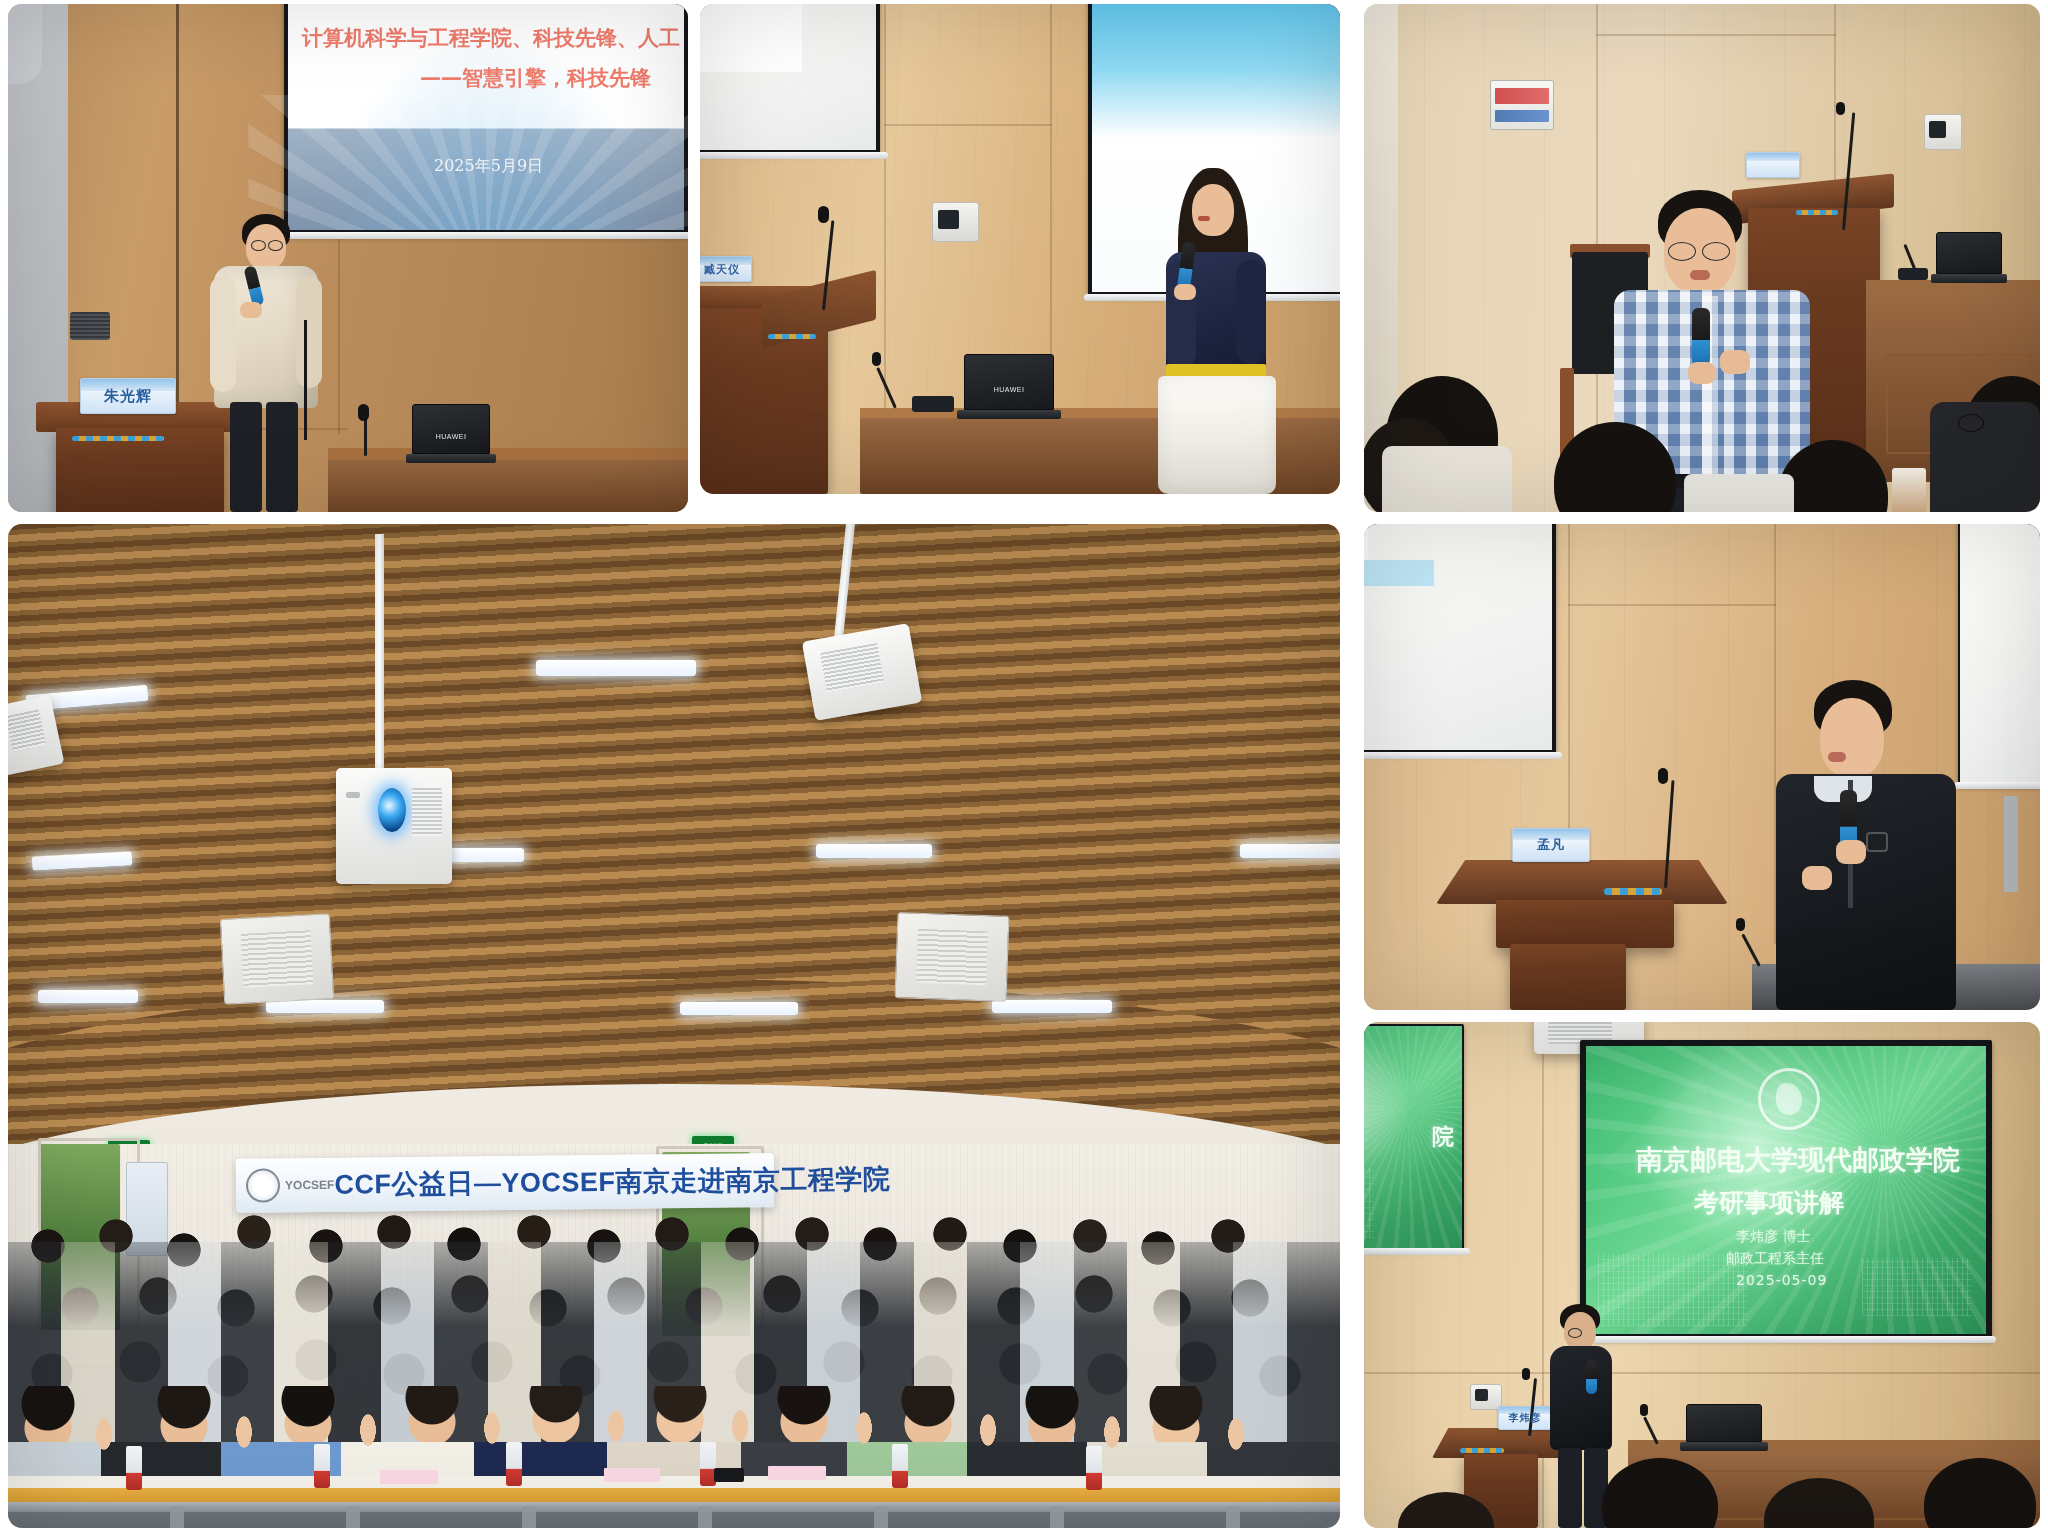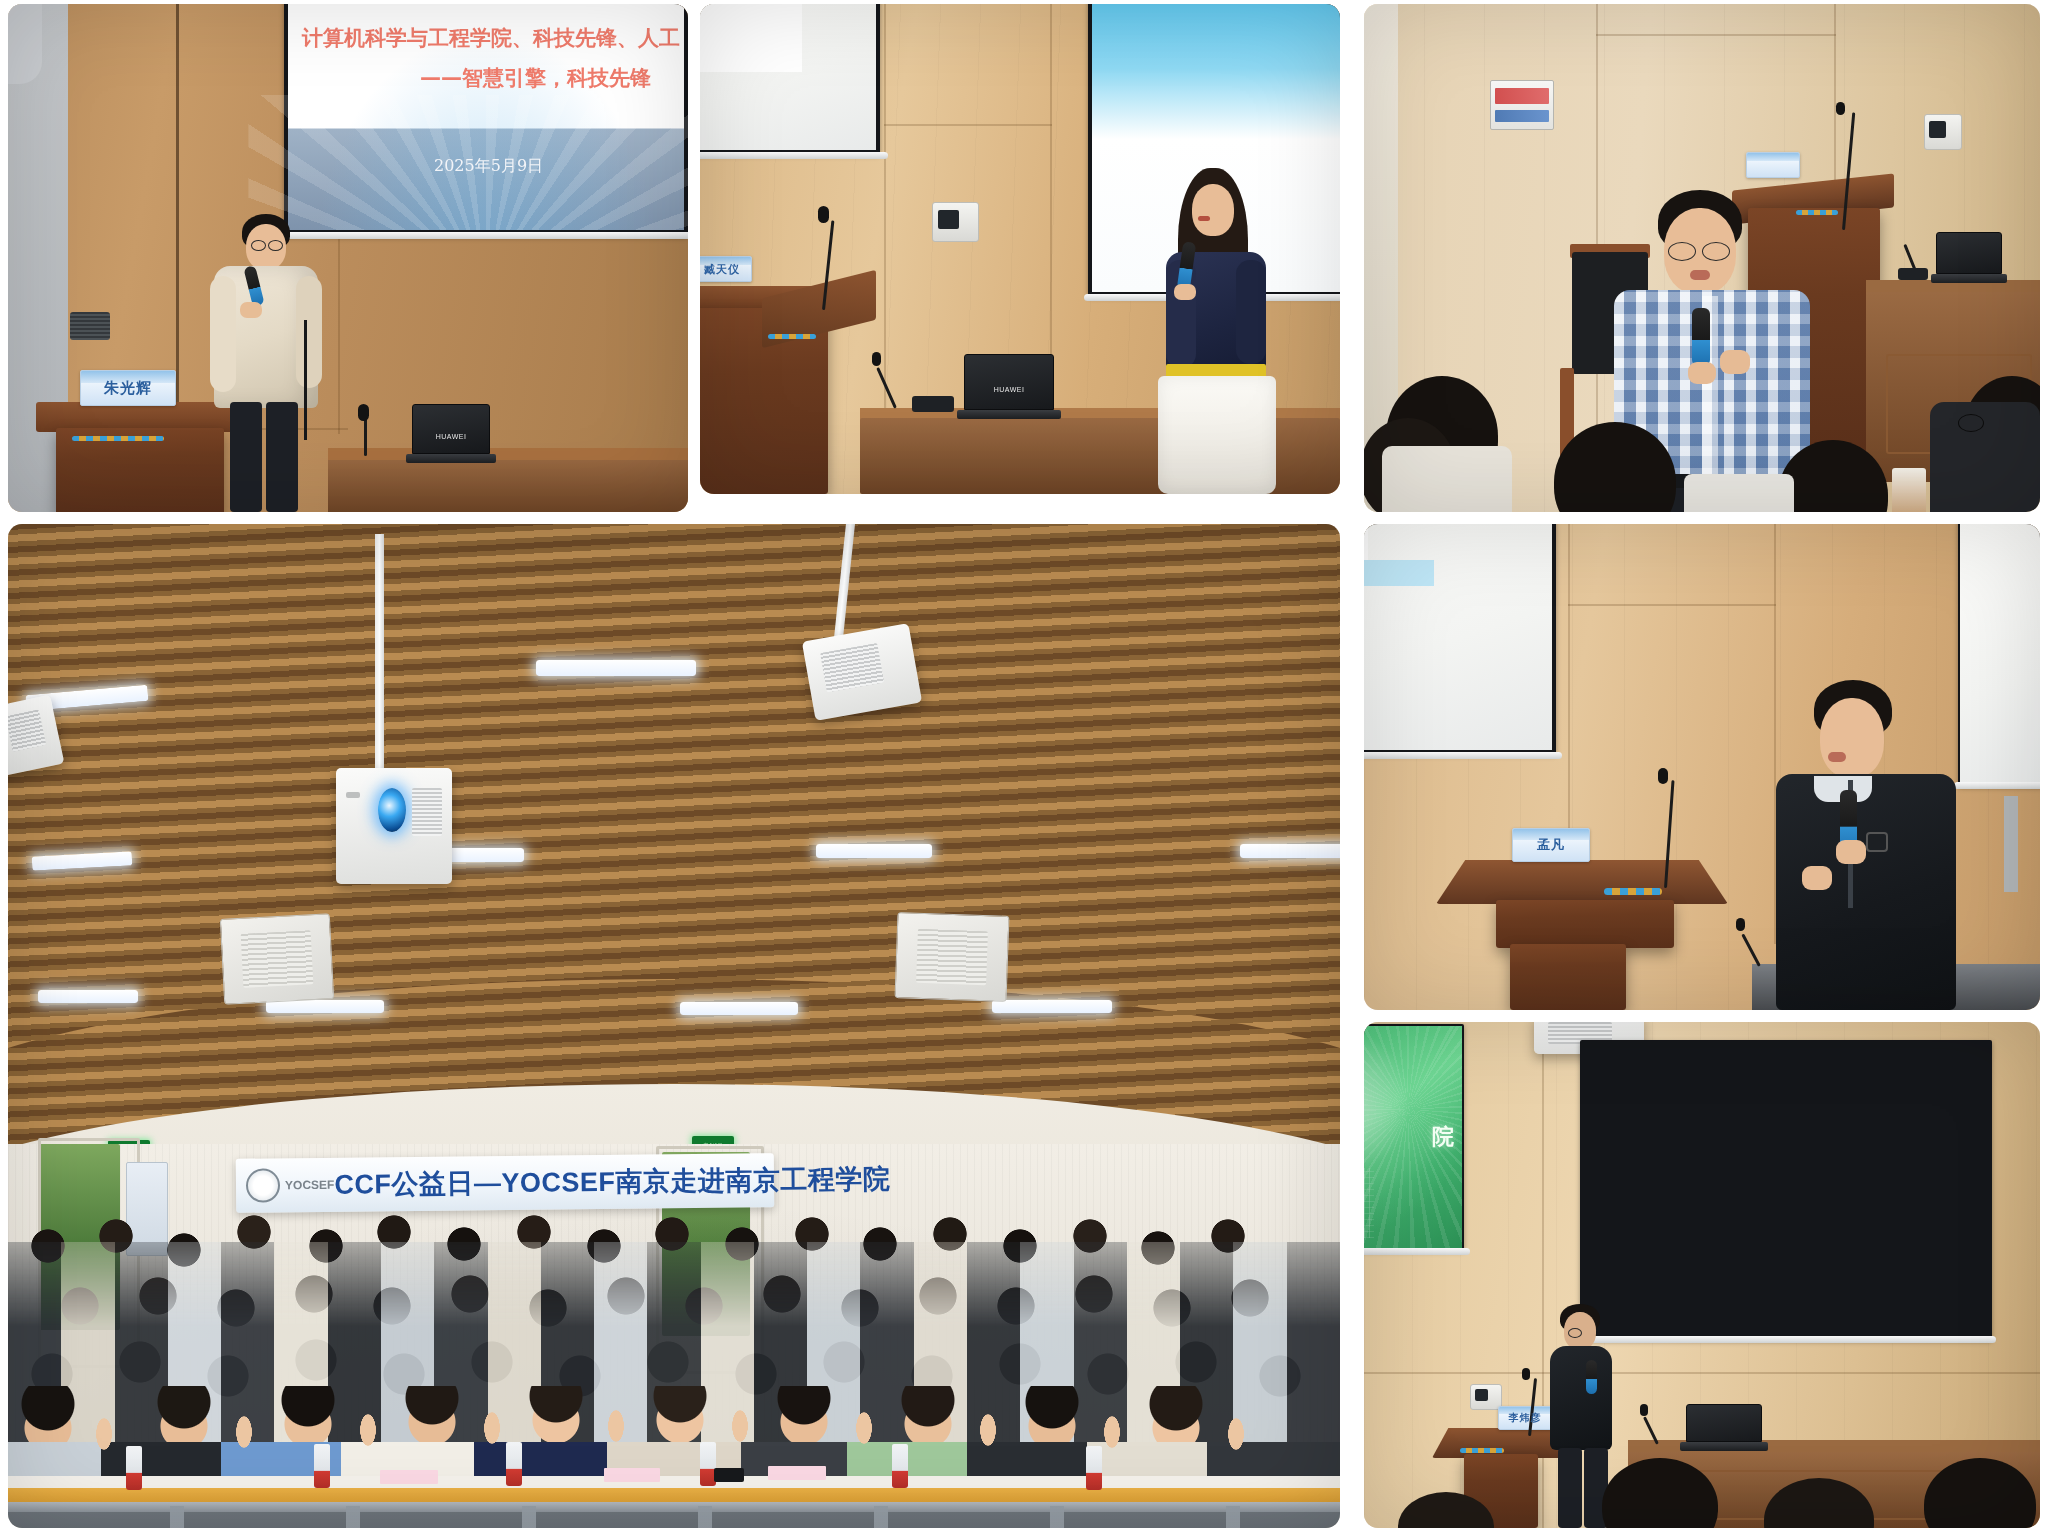--- a/index.html
+++ b/index.html
@@ -171,21 +171,21 @@
       </div>
       <div class="screen-roller" style="left:274px;top:228px;width:412px;"></div>
 
       <div class="speaker-grill" style="left:62px;top:308px;width:40px;height:28px;
                   background:repeating-linear-gradient(180deg,#34383c 0 2px,#4c5256 2px 4px);border-radius:3px;"></div>
 
       <div class="podium-top" style="left:28px;top:398px;width:206px;height:30px;"></div>
       <div class="podium" style="left:48px;top:424px;width:168px;height:86px;"></div>
       <div style="position:absolute;left:64px;top:432px;width:92px;height:5px;
                   background:repeating-linear-gradient(90deg,#3aa0d8 0 7px,#d8a43a 7px 14px);border-radius:3px;"></div>
-      <div class="nameplate" style="left:72px;top:366px;width:94px;height:34px;font-size:15px;text-align:center;">
+      <div class="nameplate" style="left:72px;top:374px;width:94px;height:34px;font-size:15px;text-align:center;">
         <div class="bar"></div>
           <span>朱光辉</span>
       </div>
 
       <div class="desk" style="left:320px;top:452px;width:360px;height:58px;"></div>
       <div style="position:absolute;left:320px;top:444px;width:360px;height:12px;background:#a8703f;"></div>
       <div class="laptop" style="left:404px;top:400px;width:78px;height:50px;">
         <div class="lid"></div>
           <div class="logo">HUAWEI</div>
           <div class="base"></div>
@@ -651,20 +651,33 @@
 
       <div class="screen-frame" style="left:-118px;top:2px;width:218px;height:226px;"></div>
       <div class="green-slide" style="left:-116px;top:4px;width:214px;height:222px;">
         <div class="swirl"></div>
         <div class="g-title" style="right:8px;top:96px;font-size:22px;">院</div>
         <div class="g-datagrid" style="left:6px;bottom:10px;width:120px;height:70px;"></div>
       </div>
       <div class="screen-roller" style="left:-122px;top:226px;width:228px;"></div>
 
       <div class="screen-frame" style="left:216px;top:18px;width:412px;height:300px;"></div>
+      <div class="green-slide" style="left:222px;top:24px;width:400px;height:288px;">
+        <div class="swirl"></div>
+        <div class="tri" style="left:28px;top:24px;transform:rotate(18deg);opacity:.55;"></div>
+        <div class="tri" style="right:14px;top:80px;transform:rotate(-26deg) scale(.8);opacity:.4;"></div>
+        <div class="g-emblem" style="left:172px;top:22px;width:56px;height:56px;"></div>
+        <div class="g-title" style="left:50px;top:96px;font-size:27px;">南京邮电大学现代邮政学院</div>
+        <div class="g-title" style="left:108px;top:140px;font-size:25px;">考研事项讲解</div>
+        <div class="g-sub" style="left:150px;top:182px;font-size:14px;">李炜彦 博士</div>
+        <div class="g-sub" style="left:140px;top:204px;font-size:14px;">邮政工程系主任</div>
+        <div class="g-sub" style="left:150px;top:226px;font-size:14px;letter-spacing:1px;">2025-05-09</div>
+        <div class="g-datagrid" style="left:12px;bottom:8px;width:150px;height:72px;"></div>
+        <div class="g-datagrid" style="right:14px;bottom:18px;width:110px;height:58px;"></div>
+      </div>
       <div class="screen-roller" style="left:212px;top:314px;width:420px;"></div>
 
       <div class="ctrlpanel" style="left:106px;top:362px;width:30px;height:24px;"></div>
 
       <div style="position:absolute;left:68px;top:406px;width:136px;height:30px;
                   background:linear-gradient(180deg,#8d5430,#5f3620);border-radius:3px;
                   clip-path:polygon(12% 0,88% 0,100% 100%,0 100%);"></div>
       <div class="podium" style="left:100px;top:432px;width:74px;height:74px;"></div>
       <div class="nameplate" style="left:134px;top:384px;width:52px;height:22px;font-size:10px;">
         <div class="bar"></div>

